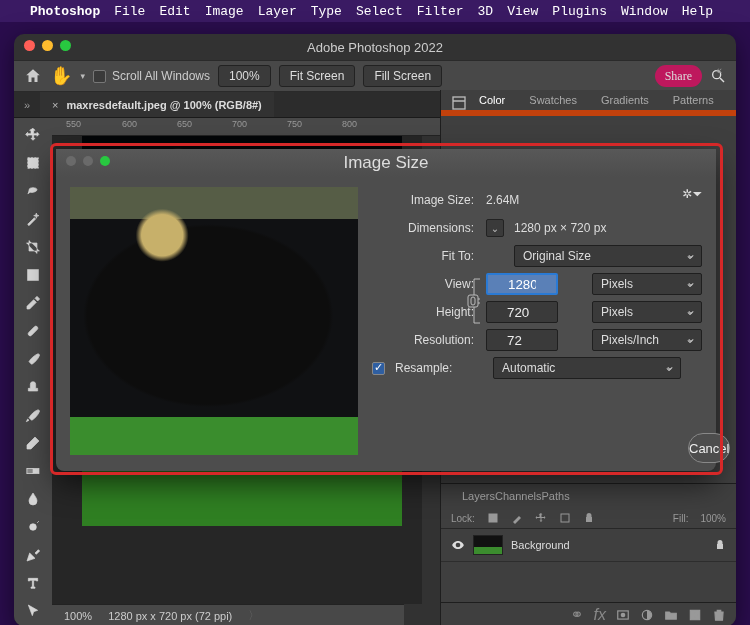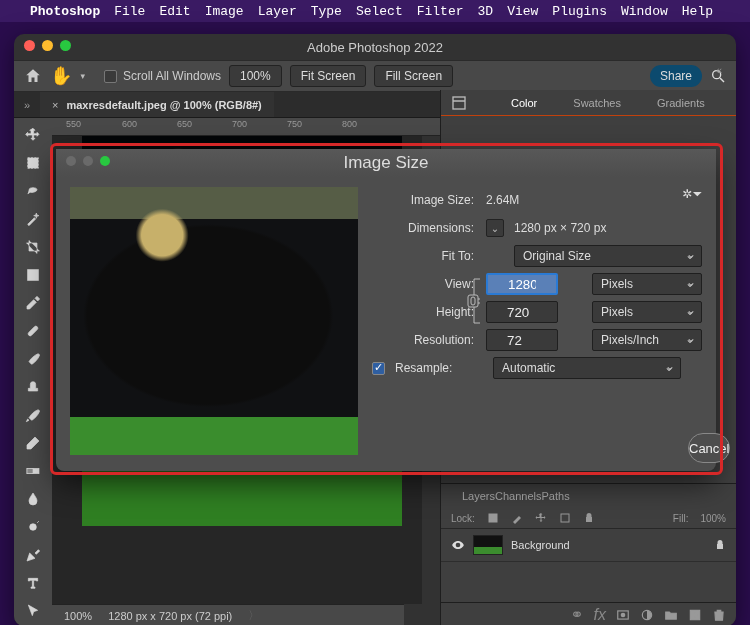--- a/index.html
+++ b/index.html
@@ -12,24 +12,24 @@
   
   .app-window { position:absolute; top:34px; left:14px; width:722px; height:592px; background:#323232; border-radius:10px; overflow:hidden; box-shadow:0 6px 24px rgba(0,0,0,.5);}
   .titlebar { height:26px; display:flex; align-items:center; justify-content:center; color:#ccc; font-size:13px; position:relative;}
   .traffic { position:absolute; left:10px; top:6px; display:flex; gap:7px;}
   .tl { width:11px; height:11px; border-radius:50%;}
   .tl.r{background:#ff5f57;} .tl.y{background:#febc2e;} .tl.g{background:#28c840;}
   .toolbar { height:32px; background:#484848; display:flex; align-items:center; gap:8px; padding:0 10px; border-top:1px solid #2a2a2a; border-bottom:1px solid #2a2a2a;}
   .toolbar .home { width:18px; height:18px; fill:#ccc;}
   .toolbar .hand { color:#ddd; font-size:18px;}
   .toolbar .caret { color:#bbb; font-size:9px;}
-  .toolbar .chk { display:flex; align-items:center; gap:6px; color:#ccc; font-size:12px;margin-left:11px;}
+  .toolbar .chk { display:flex; align-items:center; gap:6px; color:#ccc; font-size:12px;}
   .toolbar .chk input{appearance:none;width:13px;height:13px;border:1px solid #777;border-radius:2px;background:#3a3a3a;}
   .tbtn, .tfield { background:#3a3a3a; border:1px solid #222; color:#ddd; font-size:12px; height:22px; padding:0 10px; border-radius:3px; display:flex; align-items:center;}
-  .share { background:#0c4a6e; border:none; border-radius:12px;}
+  .share { background:#be185d; border:none; border-radius:12px;font-family:Liberation Serif, serif;}
   .search-ic { width:16px;height:16px;stroke:#ddd;fill:none;stroke-width:2;}
   
   .tabstrip { height:26px; background:#2c2c2c; display:flex; align-items:stretch; color:#ddd; font-size:11px; border-bottom:1px solid #1a1a1a;}
   .dbl-chev{width:26px;display:flex;align-items:center;justify-content:center;color:#999;font-size:11px;}
   .tab { display:flex; align-items:center; gap:8px; padding:0 12px; background:#323232;}
   .tab .x{color:#bbb;}
   .tab .name{font-weight:600;}
   
   .ruler { height:18px;background:#484848;position:relative;overflow:hidden;margin-left:38px;border-bottom:1px solid #222;}
   .ruler span{position:absolute;top:1px;font-size:9px;color:#999;}
@@ -44,21 +44,21 @@
       radial-gradient(circle at 30% 25%, #c7b06a 0 6%, transparent 8%),
       radial-gradient(circle at 40% 42%, #120d0a 0 32%, transparent 34%),
       linear-gradient(#101214 0 70%, transparent 70%),
       linear-gradient(#3b8c2e 70% 100%);
     filter:contrast(1.1) brightness(.9);
   }
   .statusbar{position:absolute;left:38px;right:332px;bottom:0;height:22px;background:#484848;display:flex;align-items:center;gap:16px;padding:0 12px;color:#ccc;font-size:11px;border-top:1px solid #222;}
   .statusbar .sep{color:#666;}
   
   .panels{position:absolute;top:56px;right:0;width:296px;bottom:0;background:#3f3f3f;border-left:1px solid #1e1e1e;display:flex;flex-direction:column;}
-  .panel-tabs{height:26px;display:flex;align-items:center;gap:16px;padding-left:60px;border-bottom:1px solid #c2410c;}
+  .panel-tabs{height:26px;display:flex;align-items:center;gap:4px;padding-left:28px;border-bottom:6px solid #c2410c;}
   .panel-tabs .ptab{font-size:11px;color:#aaa;padding:0 10px;height:100%;display:flex;align-items:center;}
   .panel-tabs .ptab.active{color:#fff;}
   .panels .mid{flex:1;}
   .layers{border-top:1px solid #1e1e1e;}
   .layer-tabs{height:24px;display:flex;align-items:center;padding-left:6px;font-size:11px;color:#aaa;margin-left:15px;}
   .layer-controls{display:flex;align-items:flex-end;gap:12px;padding:4px 10px;font-size:10px;color:#999;border-bottom:1px solid #272727;}
   .layer-row{display:flex;align-items:center;gap:8px;padding:6px 10px;color:#ddd;font-size:11px;border-bottom:1px solid #2d2d2d;}
   .eye{width:14px;height:14px;}
   .thumb{width:30px;height:20px;background:linear-gradient(#111 0 60%,#3b8c2e 60% 100%);border:1px solid #222;}
   .layer-row .lock{margin-left:auto;color:#aaa;}

